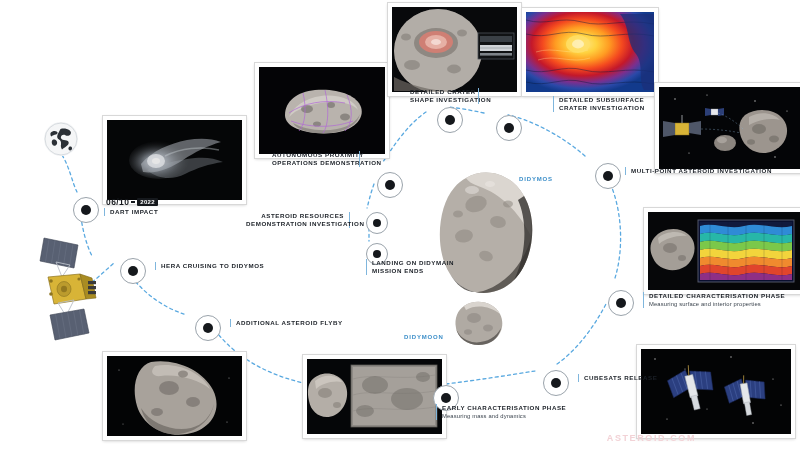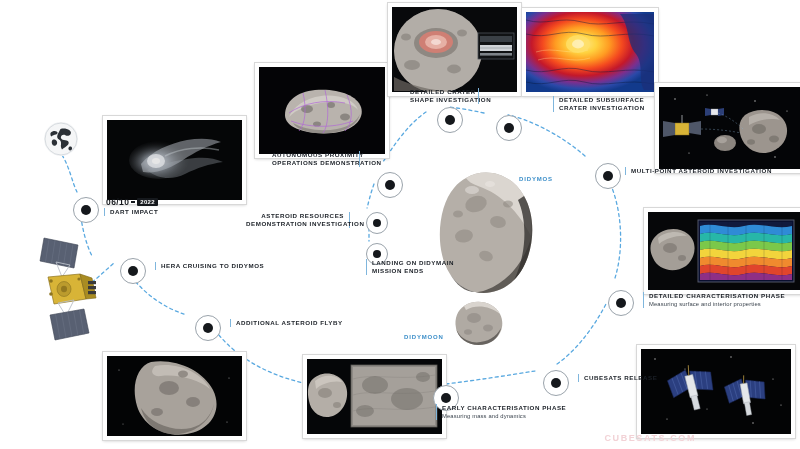--- a/index.html
+++ b/index.html
@@ -580,15 +580,15 @@
   <div class="cap right" style="left:246px;top:212px;width:98px;">
     <span class="t1">ASTEROID RESOURCES</span>
     <span class="t1">DEMONSTRATION INVESTIGATION</span>
   </div>
 
   <div class="cap" style="left:366px;top:259px;">
     <span class="t1">LANDING ON DIDYMAIN</span>
     <span class="t1">MISSION ENDS</span>
   </div>
 
-  <div class="watermark">CUBESATS.COM</div>
+  <div class="watermark">ASTEROID.COM</div>
 
 </div>
 
 </body></html>

